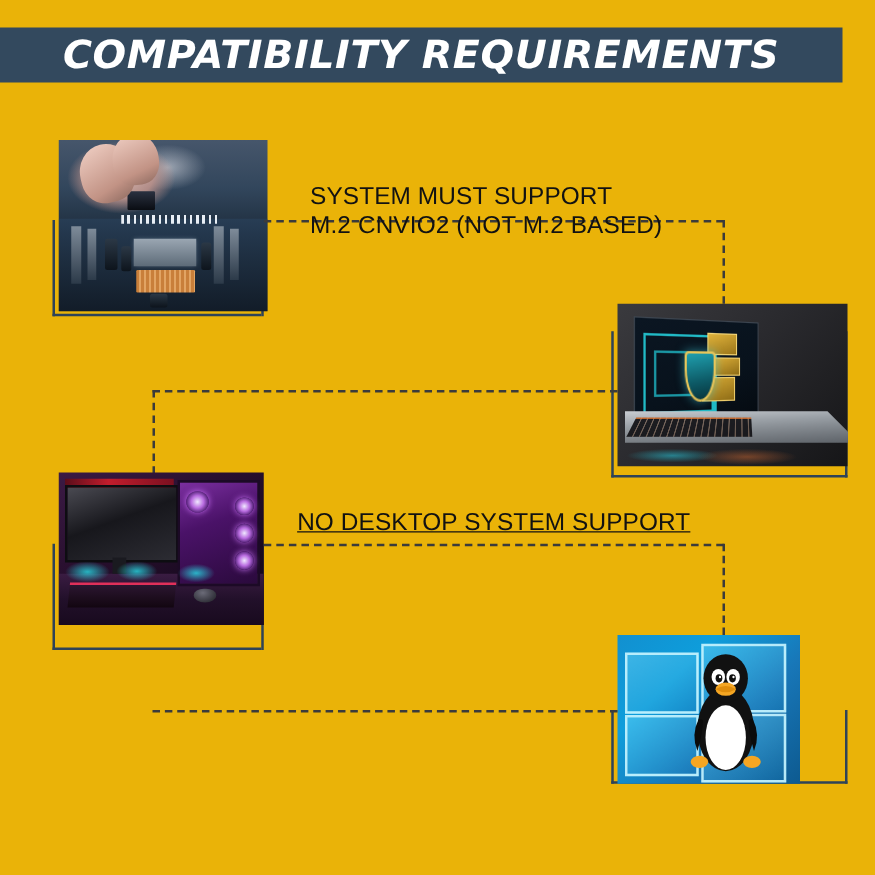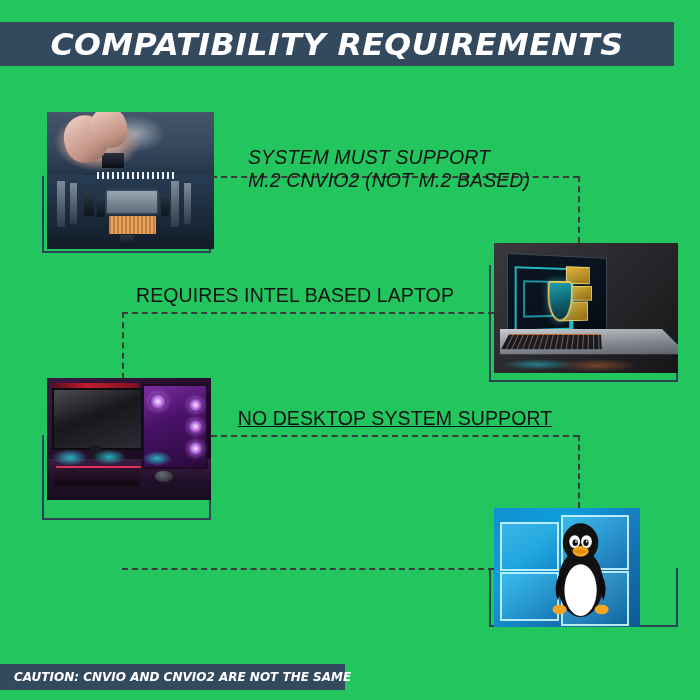--- a/index.html
+++ b/index.html
@@ -7,21 +7,21 @@
     padding: 0;
     background: #ffffff;
   }
   body {
     font-family: "Liberation Sans", sans-serif;
   }
   #page {
     position: relative;
     width: 700px;
     height: 700px;
-    background: #22c55e;
+    background: #eab308;
     overflow: hidden;
   }
 
   
   #header-banner {
     position: absolute;
     left: 0px;
     top: 22px;
     width: 674px;
     height: 44px;
@@ -78,21 +78,21 @@
   .caption {
     position: absolute;
     font-family: "Liberation Sans", sans-serif;
     font-size: 19.5px;
     color: #121212;
     line-height: 1.18;
     white-space: nowrap;
     letter-spacing: 0.1px;
   }
   .caption .line { display: block; }
-  .cap-left  { text-align: left; font-style: italic; }
+  .cap-left  { text-align: left; }
   .cap-ctr   { text-align: center; text-decoration: underline; }
   .cap-right { text-align: right; }
 
   
   .dash-h {
     position: absolute;
     height: 0;
     border-top: 2px dashed #3b3b3b;
   }
   .dash-v {
@@ -325,21 +325,20 @@
     <div class="lp-base"></div>
     <div class="lp-keys"></div>
     <div class="lp-glow"></div>
     <div class="lp-glow2"></div>
   </div>
 
   <div class="dash-h" style="left:122px; top:312px; width:372px;"></div>
   <div class="dash-v" style="left:122px; top:312px; height:67px;"></div>
 
   <div class="caption cap-right" style="left:122px; top:284px; width:332px;">
-    <span class="line">REQUIRES INTEL BASED LAPTOP</span>
   </div>
 
   <div class="frame-outline" style="left:42px; top:435px; width:167px; height:85px; border-right:none; border-top:none;"></div>
   <div class="frame-outline" style="left:209px; top:435px; width:2px; height:85px; border:none; border-left:2px solid #2e4358;"></div>
 
   <div class="photo" id="photo-desktop">
     <div class="dt-desk"></div>
     <div class="dt-monbar"></div>
     <div class="dt-monitor"></div>
     <div class="dt-stand"></div>
@@ -387,17 +386,14 @@
       <path d="M10 104 q-12 24 -2 48 q8 -26 8 -46z" fill="#0b0b0b"></path>
       <path d="M90 104 q12 24 2 48 q-8 -26 -8 -46z" fill="#0b0b0b"></path>
     </svg>
   </div>
 
   <div class="dash-h" style="left:122px; top:568px; width:372px;"></div>
 
   <div class="caption cap-ctr" style="left:122px; top:540px; width:372px;">
   </div>
 
-  <div id="caution-banner">
-    <div id="caution-text" class="nosel">CAUTION: CNVIO AND CNVIO2 ARE NOT THE SAME</div>
-  </div>
 
 </div>
 
 </body></html>

